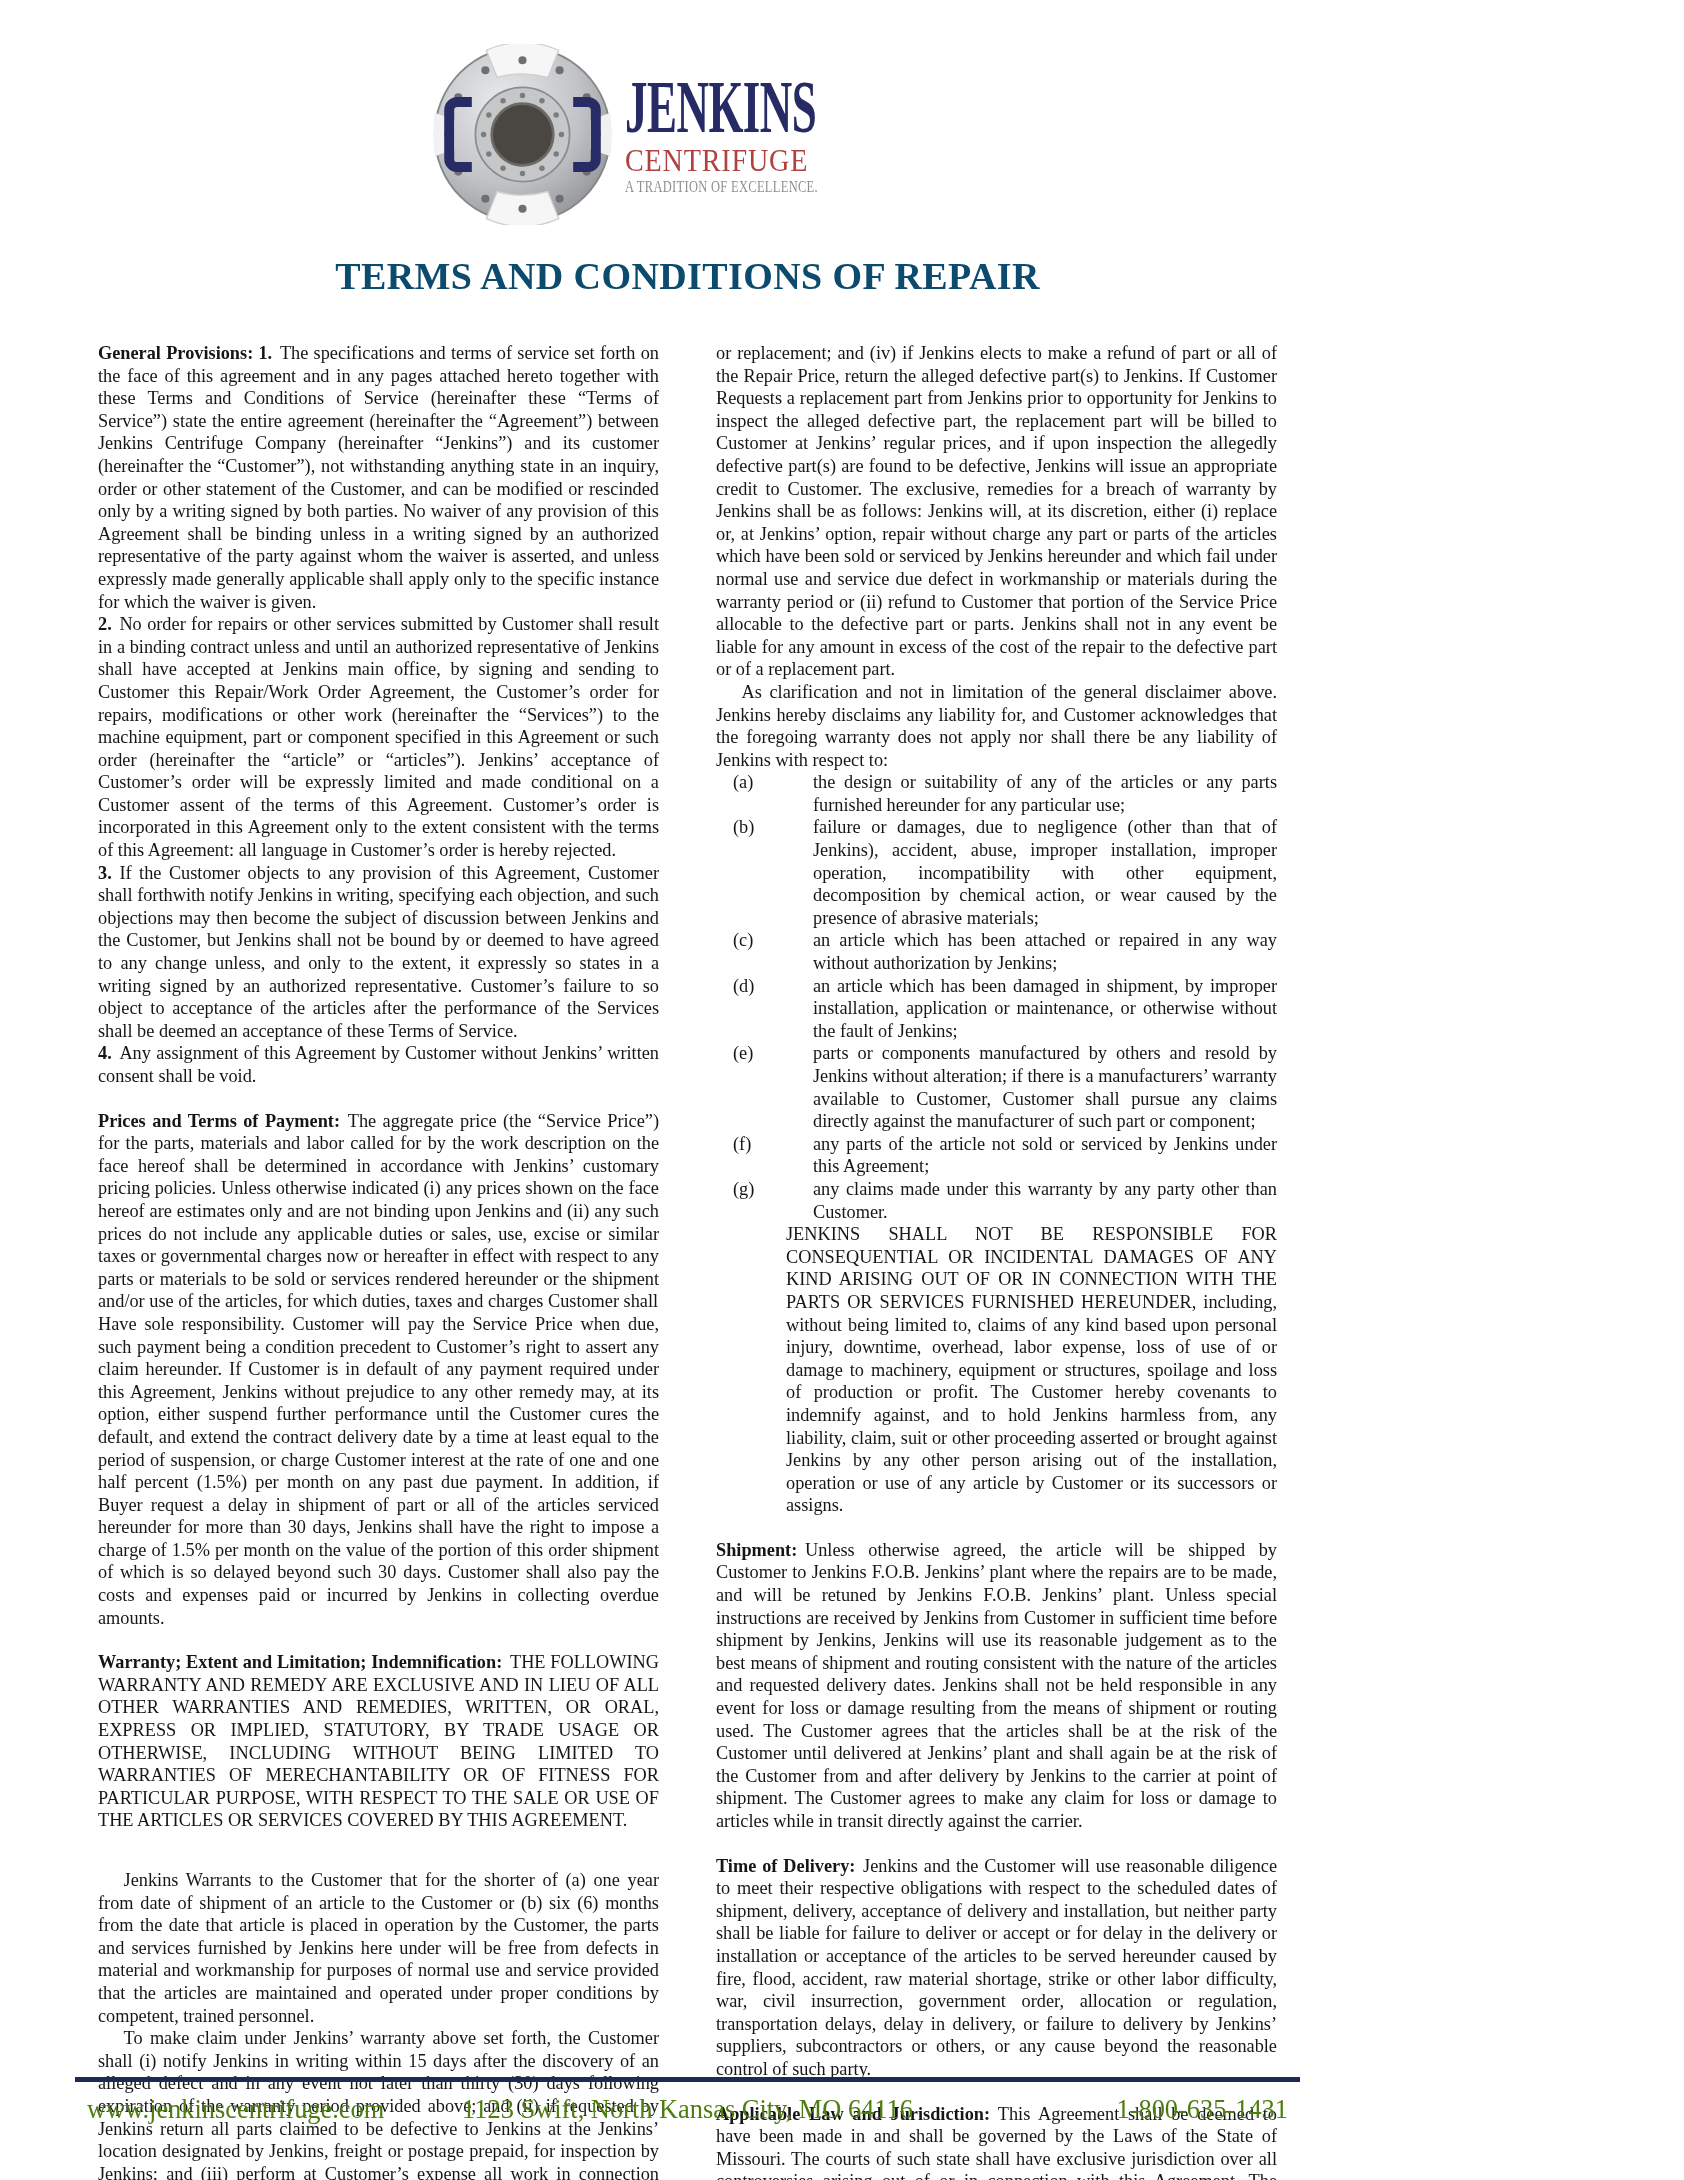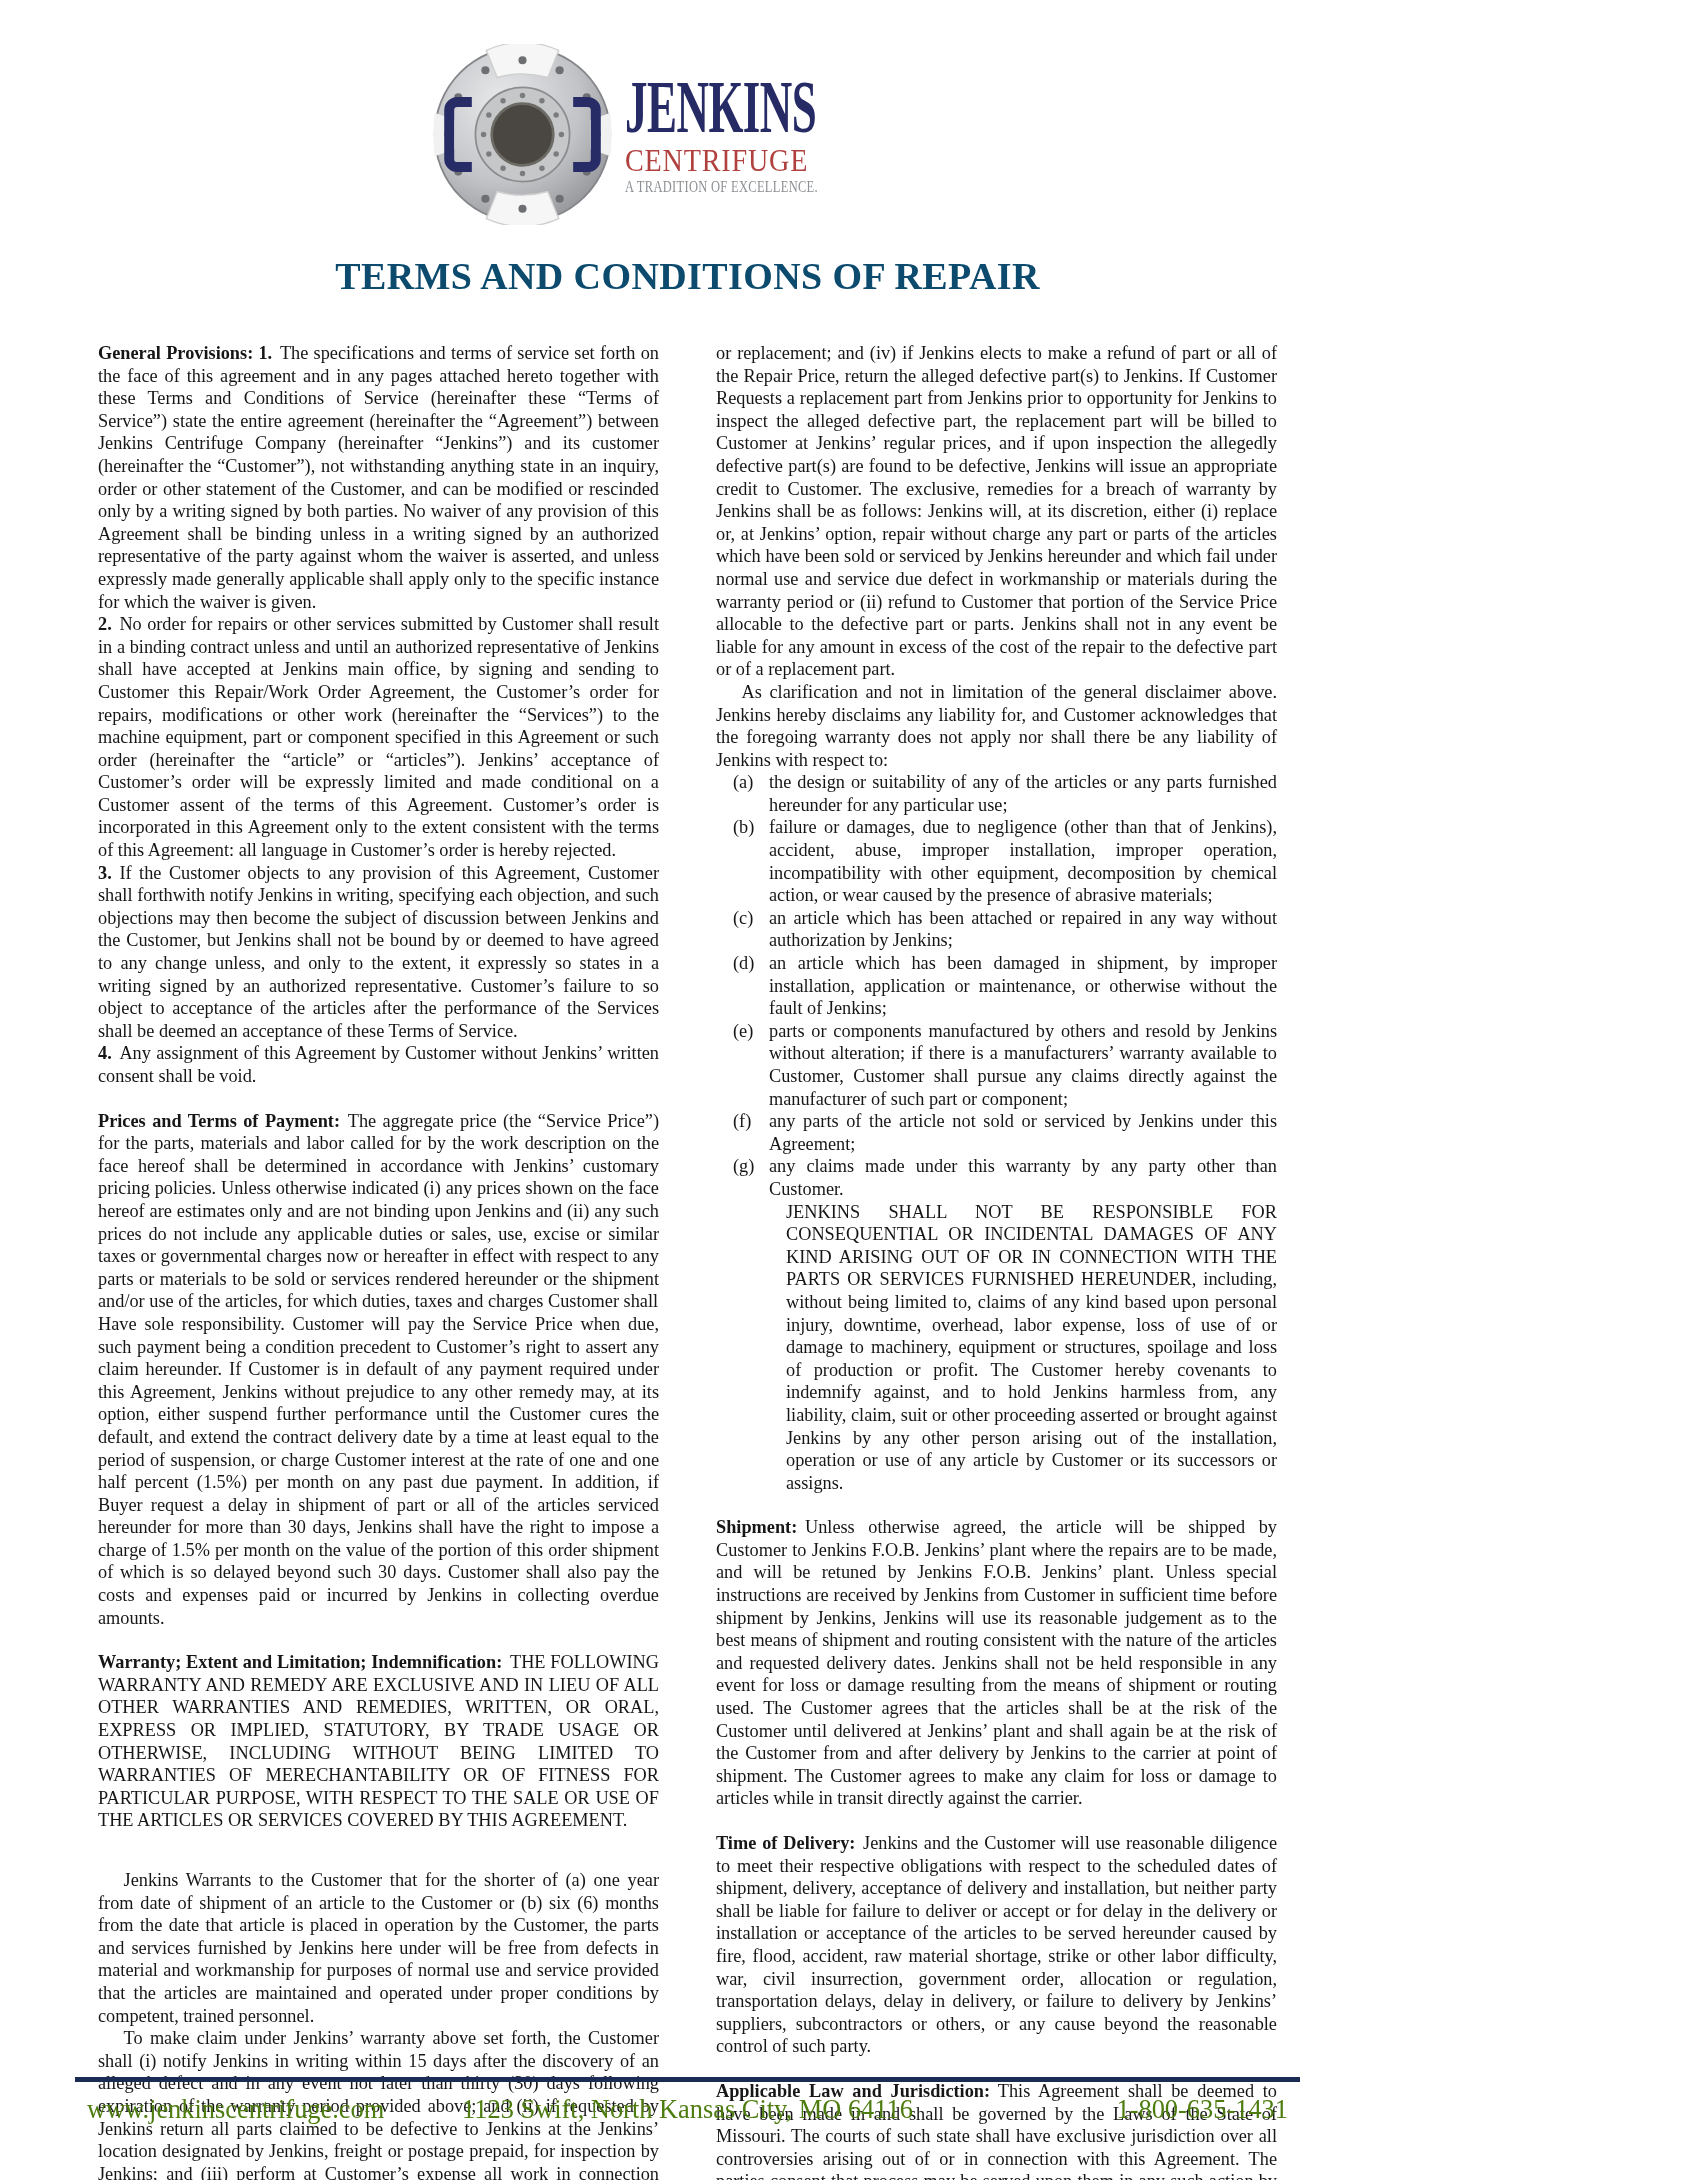--- a/index.html
+++ b/index.html
@@ -55,21 +55,21 @@
   }
   .col{flex:1 1 0;min-width:0;}
   .col p{margin:0;}
   .lead{font-weight:700;padding-right:7.7px;}
   .gap-before{margin-top:22px !important;}
   .gap-before-lg{margin-top:37px !important;}
   .indent{text-indent:25.6px;}
   .list{margin-top:0;}
   .list-item{display:flex;}
   .li-label{flex:none;width:53px;padding-left:17px;box-sizing:border-box;}
-  .li-text{flex:1 1 0;text-align:justify;}
+  .li-text{flex:1 1 0;text-align:justify;margin-left:44px;}
   .caps-hang{margin-left:53px !important;padding-left:17px;}
   
   .footer{
     position:absolute;left:75px;right:75px;top:2077px;
     border-top:5.1px solid #1c2b54;
     padding-top:12px;
   }
   .footer-row{
     display:grid;grid-template-columns:1fr auto 1fr;align-items:baseline;
     padding:0 12px;

